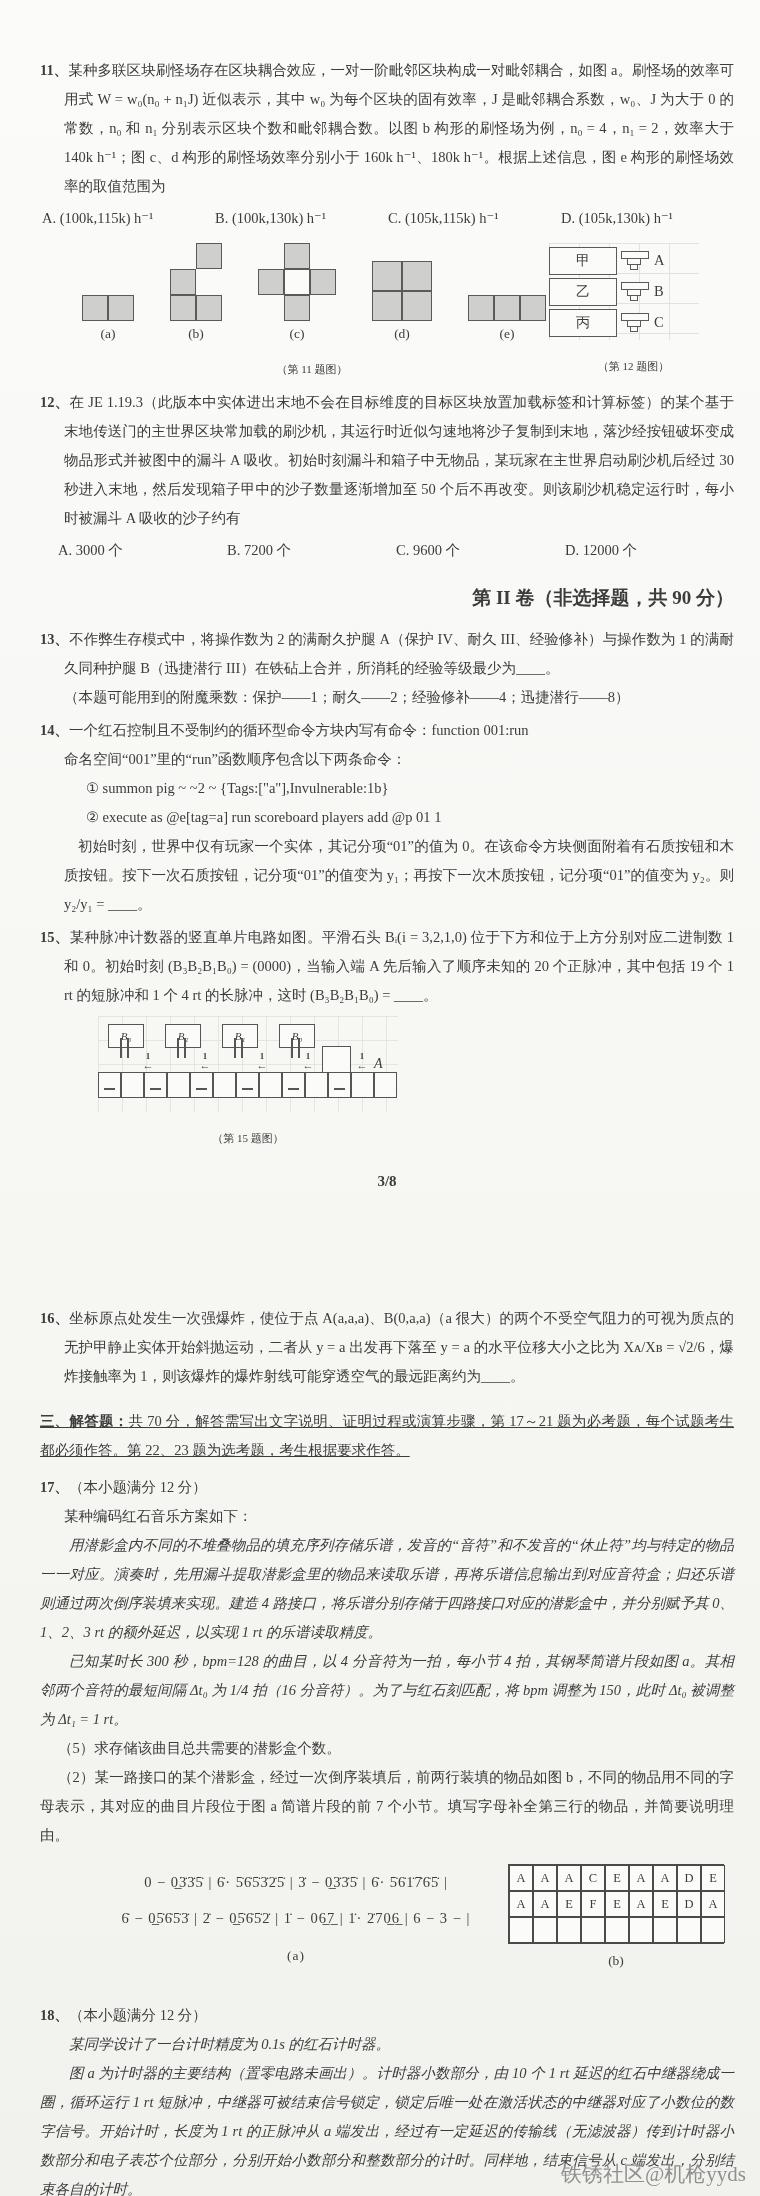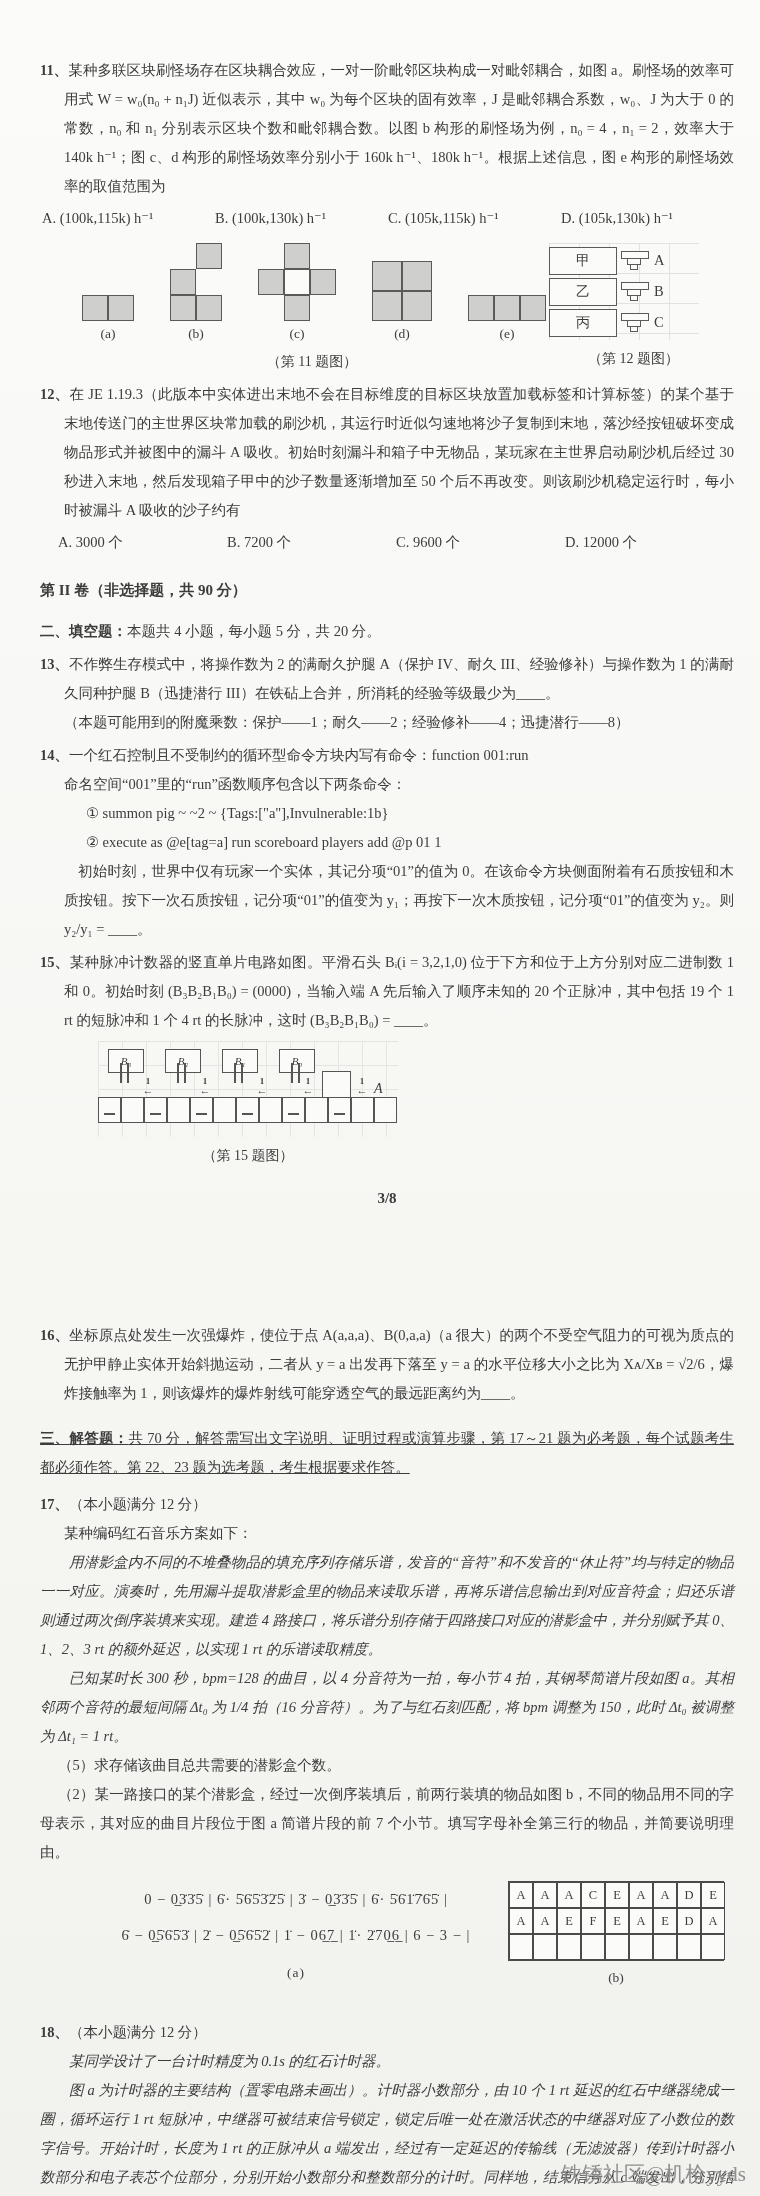--- a/index.html
+++ b/index.html
@@ -11,32 +11,32 @@
   .qnum,.b{font-weight:bold;}
   .q-main{padding-left:24px;text-indent:-24px;}
   .cont{padding-left:24px;}
   .cmd{padding-left:46px;font-family:"Liberation Serif","DejaVu Serif",serif;}
   .body-ind{padding-left:24px;text-indent:14px;}
   .p2em{text-indent:29px;font-style:italic;}
   .sub{text-indent:18px;}
   .opts{display:grid;grid-template-columns:repeat(4,1fr);padding-left:2px;margin:3px 0 6px 0;}
   .opts.ind{padding-left:18px;}
   
-  .sec2{text-align:left;font-size:15px;font-weight:bold;margin:16px 0 10px 0;line-height:34px;}
+  .sec2{text-align:right;font-size:19px;font-weight:bold;margin:16px 0 10px 0;line-height:34px;}
   
   .figrow{display:flex;align-items:flex-start;margin:10px 0 4px 0;}
   .fig11{width:470px;margin-left:42px;}
   .shapes{display:flex;align-items:flex-end;gap:36px;}
   .sh{display:flex;flex-direction:column;align-items:center;}
   .shape{display:grid;}
   .shape i{display:block;width:26px;height:26px;background:#cfcfcd;border:1px solid #5a5a5a;box-sizing:border-box;}
   .shape i.w{background:#fbfbf9;}
   .shape.big i{width:30px;height:30px;}
   .sh .lbl{margin-top:4px;font-size:13.5px;line-height:18px;}
-  .figcap{text-align:center;font-size:14px;margin-top:4px;}
+  .figcap{text-align:center;font-size:11px;margin-top:12px;}
   .fig11 .figcap{width:340px;margin-left:60px;}
   .fig12{margin-left:auto;margin-right:16px;width:170px;}
   .f12grid{position:relative;width:150px;padding:2px 0;
       background-image:linear-gradient(#e2e2df 1px,transparent 1px),linear-gradient(90deg,#e2e2df 1px,transparent 1px);
       background-size:30px 30px;}
   .f12row{display:flex;align-items:center;height:31px;}
   .f12box{width:66px;height:26px;border:1.5px solid #5a5a5a;background:#fbfbf9;display:flex;align-items:center;justify-content:center;font-size:14px;}
   .hopper{position:relative;width:30px;height:20px;margin-left:4px;display:inline-block;}
   .hopper i{position:absolute;display:block;background:#fbfbf9;border:1.3px solid #5a5a5a;box-sizing:border-box;}
   .hopper .h1{left:0;top:0;width:28px;height:8px;}
@@ -176,21 +176,20 @@
     <p class="q-main"><span class="qnum">12、</span><span>在 JE 1.19.3（此版本中实体进出末地不会在目标维度的目标区块放置加载标签和计算标签）的某个基于末地传送门的主世界区块常加载的刷沙机，其运行时近似匀速地将沙子复制到末地，落沙经按钮破坏变成物品形式并被图中的漏斗 A 吸收。初始时刻漏斗和箱子中无物品，某玩家在主世界启动刷沙机后经过 30 秒进入末地，然后发现箱子甲中的沙子数量逐渐增加至 50 个后不再改变。则该刷沙机稳定运行时，每小时被漏斗 A 吸收的沙子约有</span></p>
     <div class="opts ind">
       <span>A. 3000 个</span>
       <span>B. 7200 个</span>
       <span>C. 9600 个</span>
       <span>D. 12000 个</span>
     </div>
   </section>
 
   <h2 class="sec2">第 II 卷（非选择题，共 90 分）</h2>
-  <p><span class="b">二、填空题：</span><span>本题共 4 小题，每小题 5 分，共 20 分。</span></p>
 
   <section class="blk">
     <p class="q-main"><span class="qnum">13、</span><span>不作弊生存模式中，将操作数为 2 的满耐久护腿 A（保护 IV、耐久 III、经验修补）与操作数为 1 的满耐久同种护腿 B（迅捷潜行 III）在铁砧上合并，所消耗的经验等级最少为____。</span></p>
     <p class="cont">（本题可能用到的附魔乘数：保护——1；耐久——2；经验修补——4；迅捷潜行——8）</p>
   </section>
 
   <section class="blk">
     <p class="q-main"><span class="qnum">14、</span><span>一个红石控制且不受制约的循环型命令方块内写有命令：function 001:run</span></p>
     <p class="cont">命名空间“001”里的“run”函数顺序包含以下两条命令：</p>
     <p class="cmd">① summon pig ~ ~2 ~ {Tags:["a"],Invulnerable:1b}</p>

